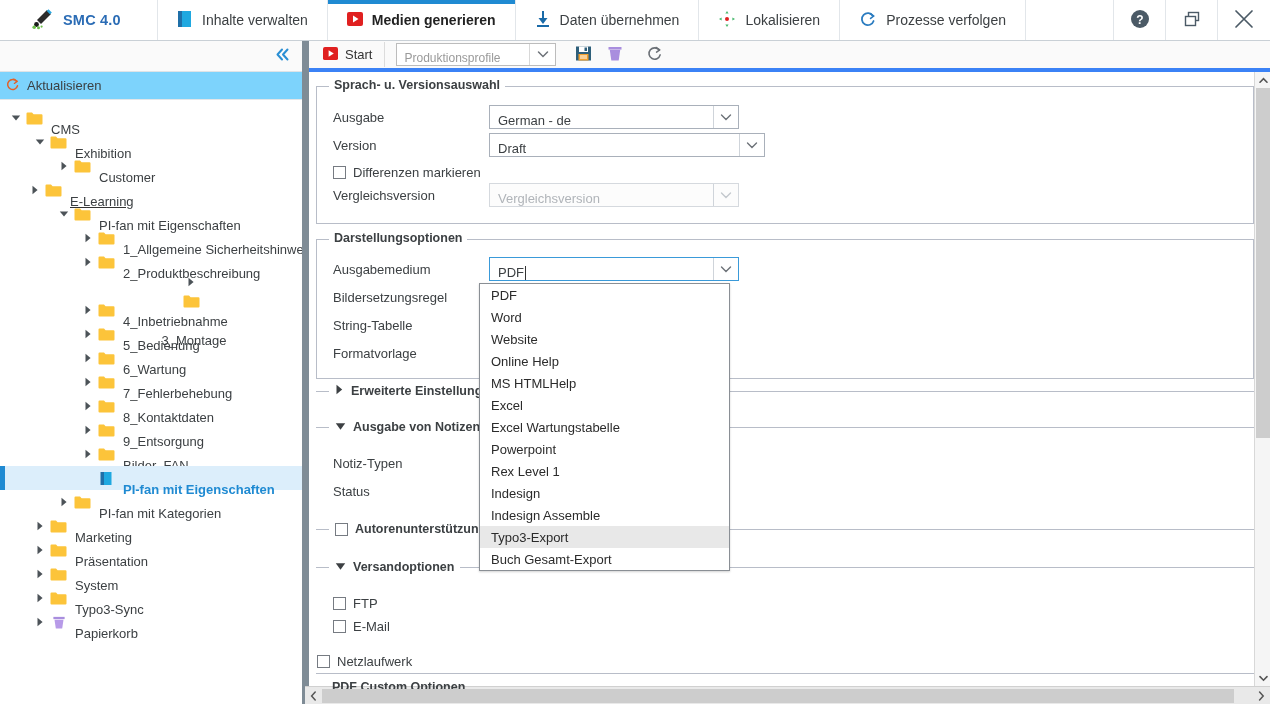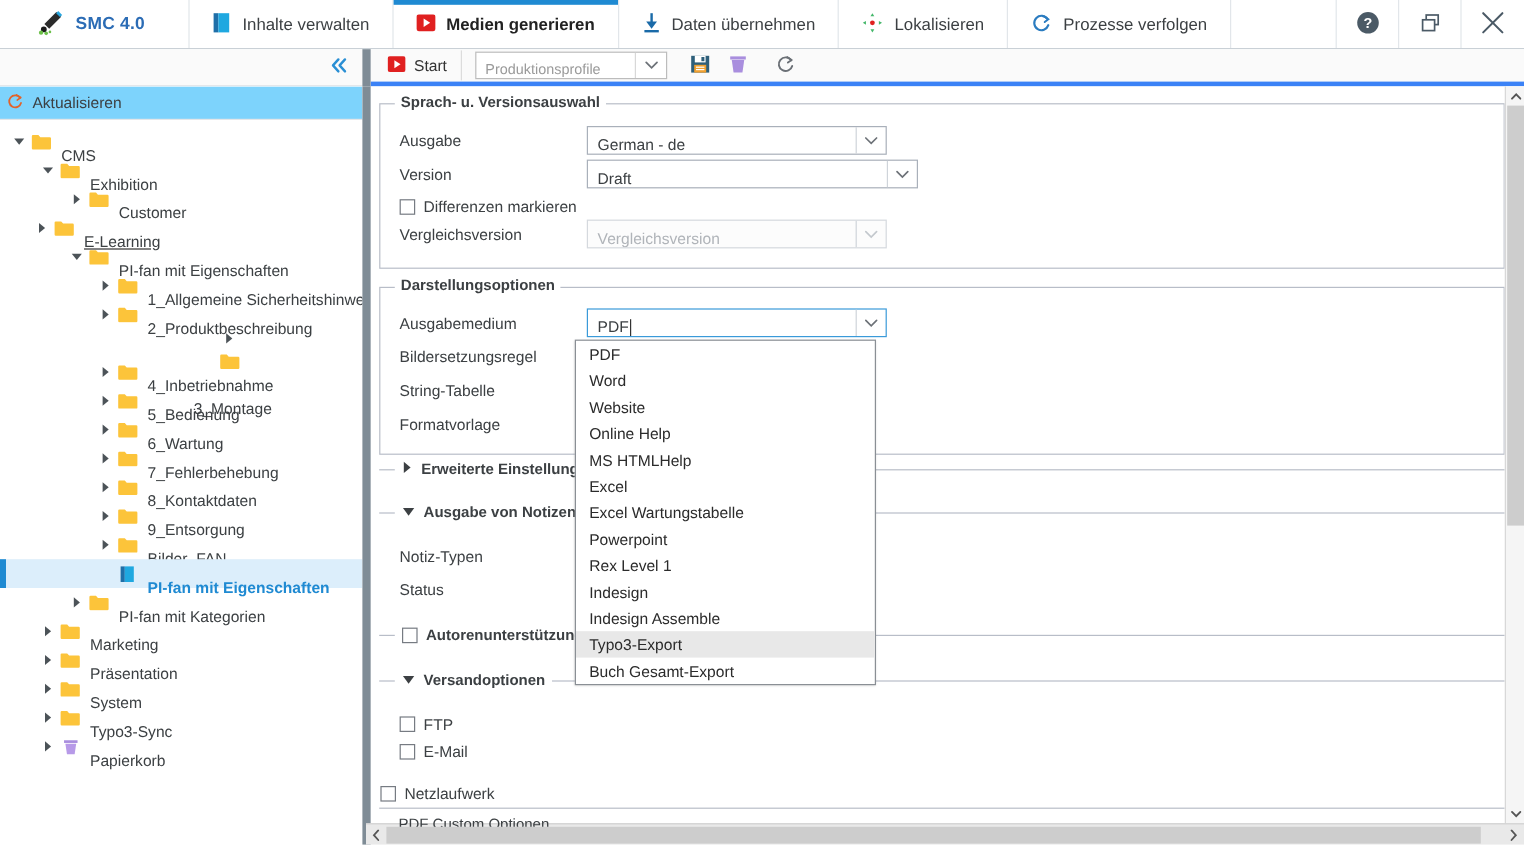--- a/index.html
+++ b/index.html
@@ -217,21 +217,21 @@
   #hscroll .thumb {
     position: absolute; left: 17px; top: 2px; width: 912px; height: 14px;
     background: #cdcdcd;
   }
   #hscroll .sbtn {
     position: absolute; top: 0; width: 17px; height: 18px;
     display: flex; align-items: center; justify-content: center;
   }
   .partial-text {
     position: absolute; left: 332px; top: 681px;
-    font-size: 12.5px; font-weight: normal; color: #3c4043;
+    font-size: 12.5px; font-weight: bold; color: #3c4043;
     height: 8px; overflow: hidden; line-height: 13px;
     z-index: 5;
   }
 </style>
 </head>
 <body>
 
 <div id="app">
 
   <div id="topbar">

